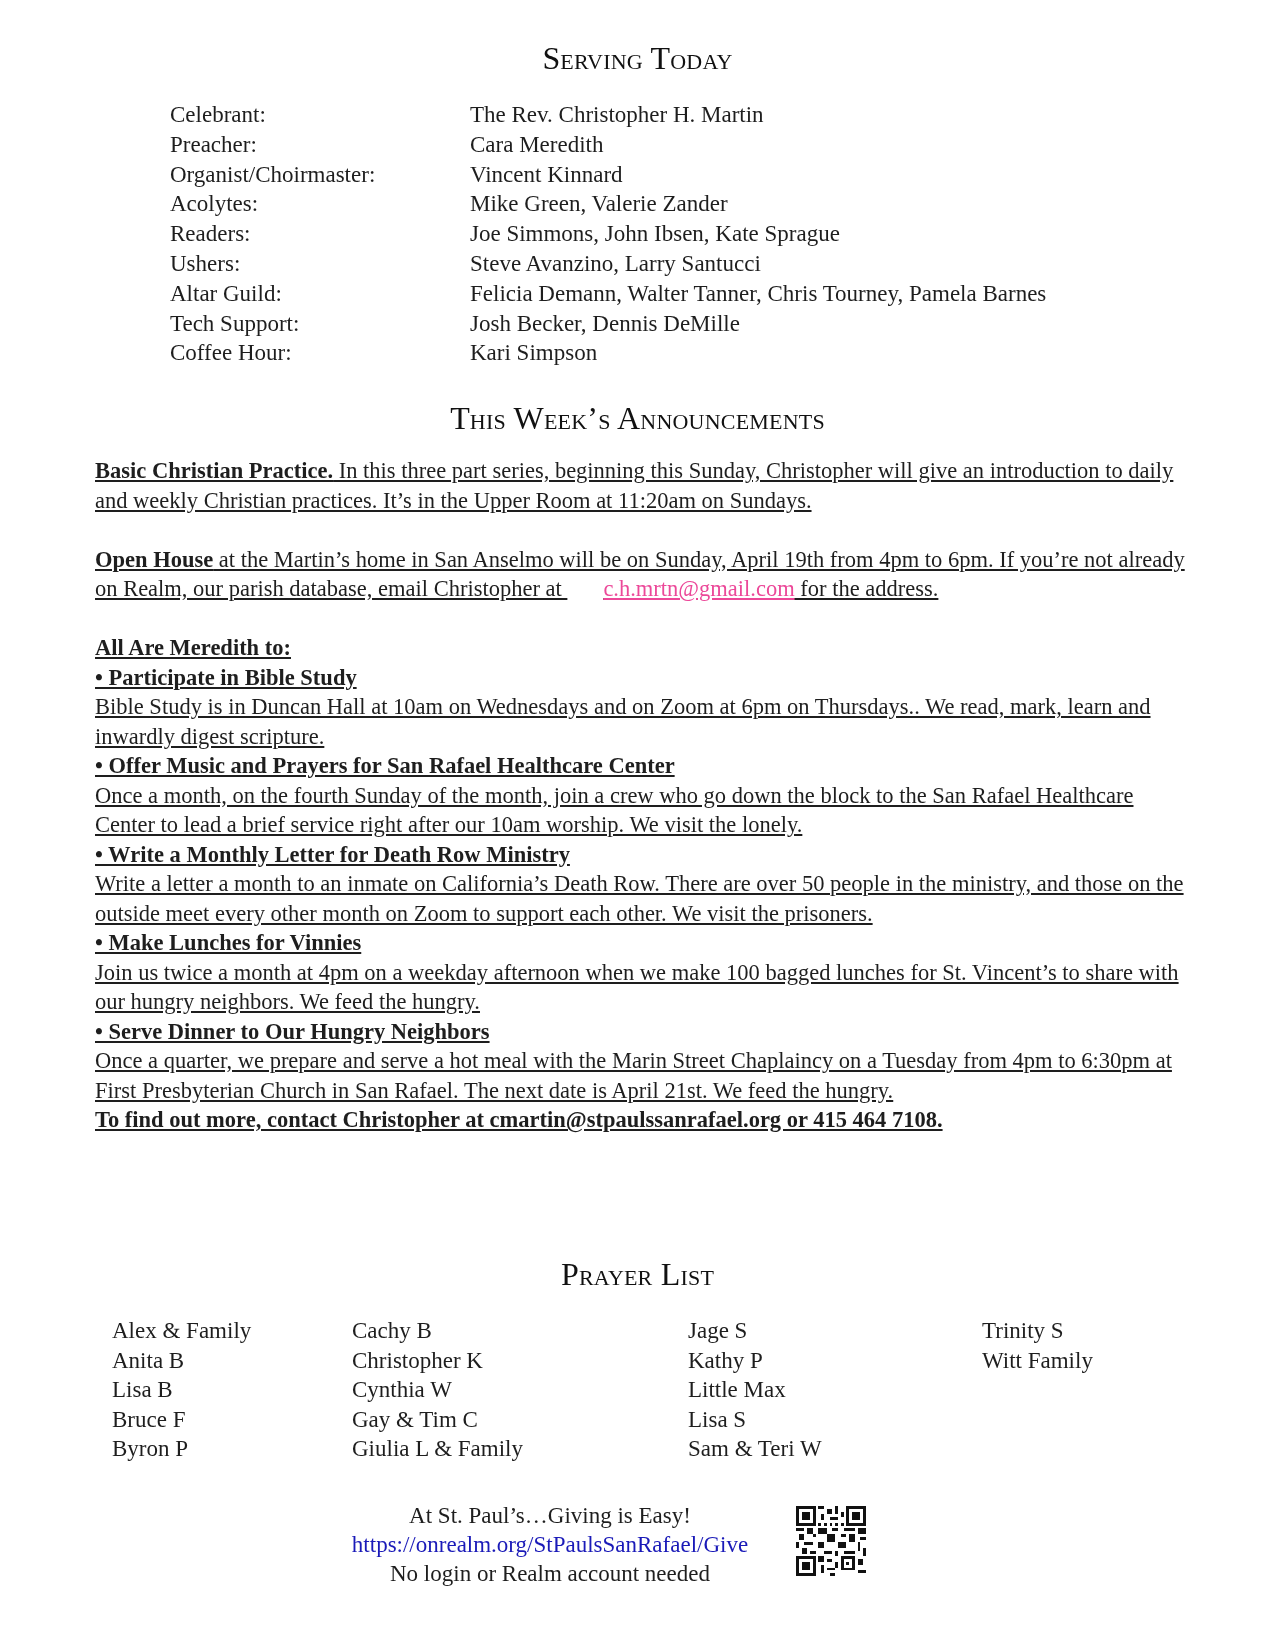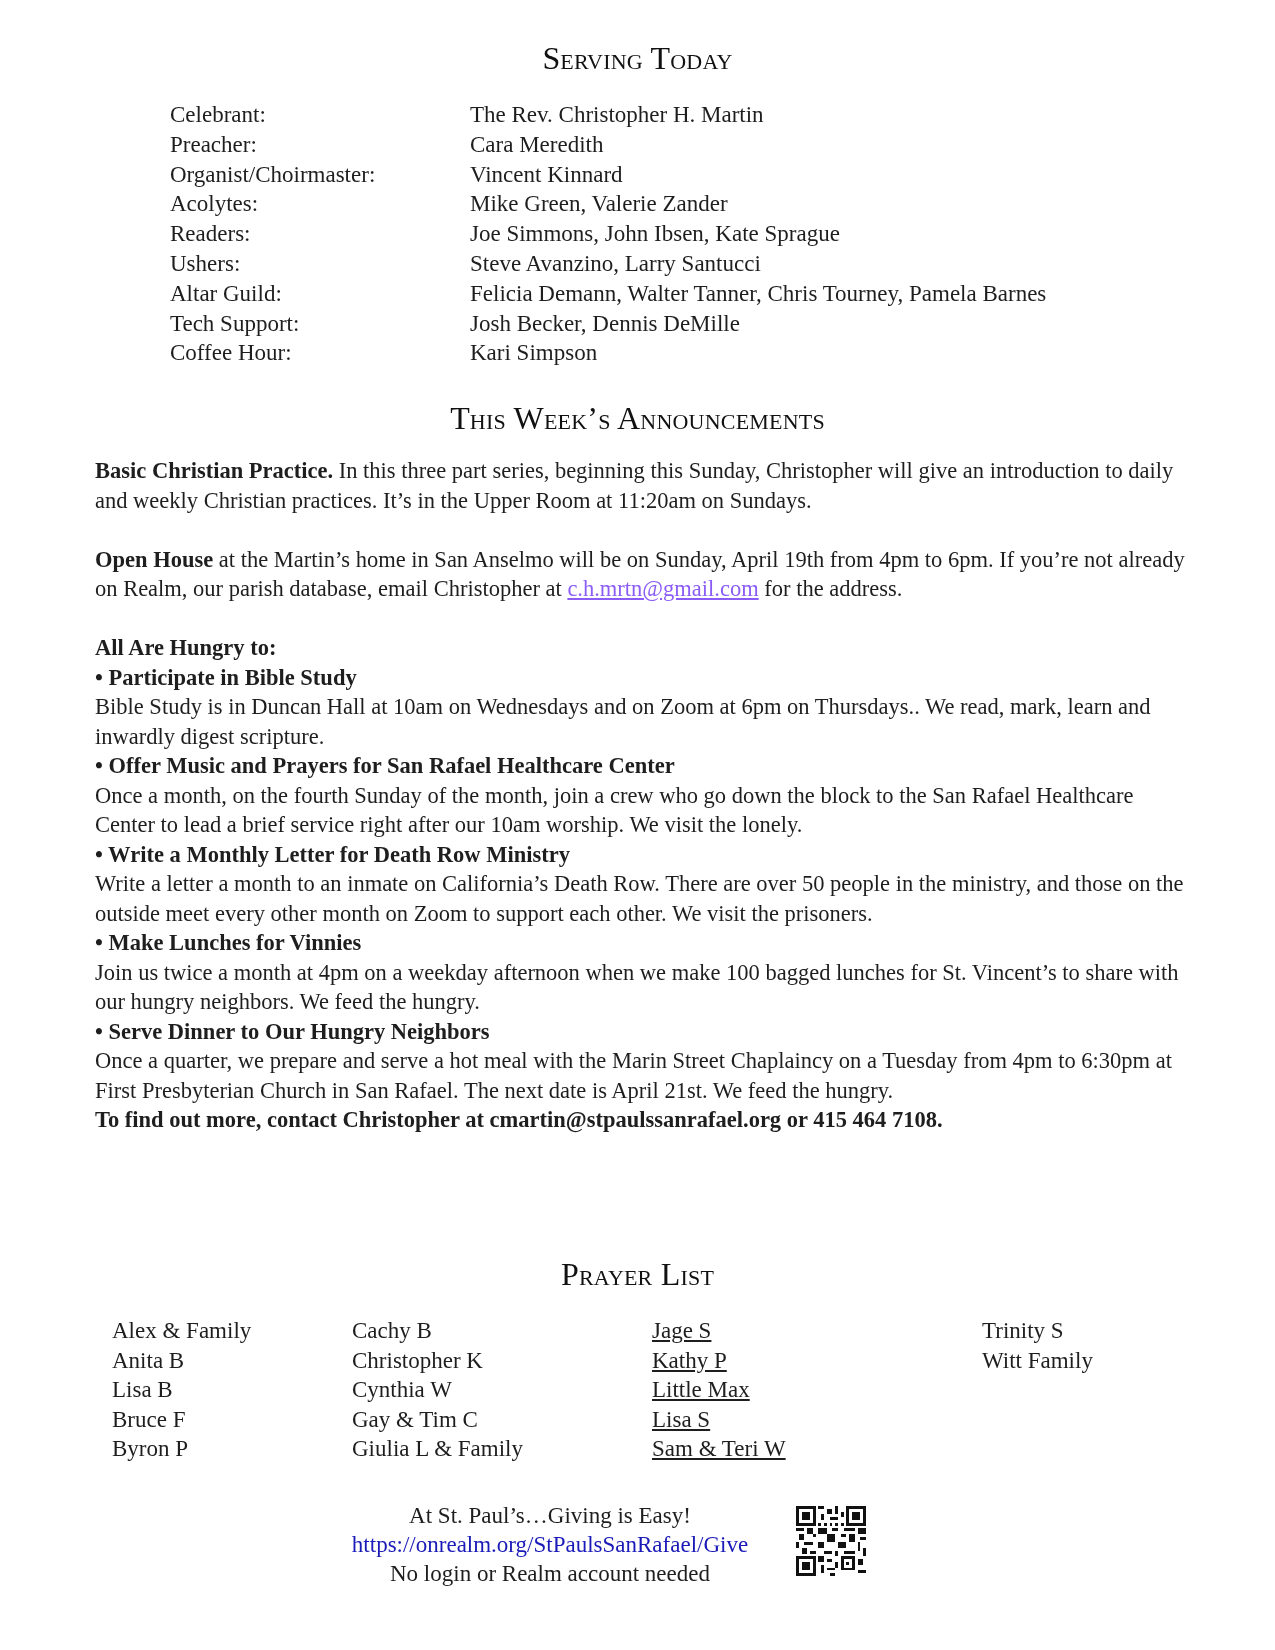--- a/index.html
+++ b/index.html
@@ -13,21 +13,21 @@
       font-size: 32px; font-variant: small-caps; letter-spacing: 0.2px;
       color: #111;
     }
     .serving { position: absolute; left: 170px; top: 100px; font-size: 23px; line-height: 29.8px; }
     .serving .row { display: flex; white-space: nowrap; }
     .serving .role { width: 300px; }
     .ann { position: absolute; left: 95px; width: 1100px; font-size: 22.5px; line-height: 29.5px; }
     .ann p { margin: 0; }
     .ann .gap { height: 29.5px; }
     b, .bold { font-weight: bold; }
-    a.mail { color: #8b5cf6; text-decoration: underline; }
+    a.mail { color: #ec4899; text-decoration: underline; margin-left: 36px; }
     .prayer { position: absolute; top: 1316px; left: 0; width: 1275px; font-size: 23px; line-height: 29.5px; }
     .prayer .col { position: absolute; top: 0; white-space: nowrap; }
     .giving { position: absolute; top: 1501px; left: 300px; width: 500px; text-align: center; font-size: 23px; line-height: 29px; }
     .giving .url { color: #1a1ab8; }
     .qr { position: absolute; left: 796px; top: 1506px; width: 70px; height: 70px; }
   </style>
 </head>
 <body>
 
 <div class="heading" style="top:40px;">Serving Today</div>
@@ -66,26 +66,26 @@
       <span>Josh Becker, Dennis DeMille</span>
     </div>
   <div class="row">
       <span class="role">Coffee Hour:</span>
       <span>Kari Simpson</span>
     </div>
 </div>
 
 <div class="heading" style="top:400px;">This Week’s Announcements</div>
 
-<div class="ann" style="top:456px;">
+<div class="ann" style="top:456px;text-decoration:underline;">
   <p><b>Basic Christian Practice.</b><span> In this three part series, beginning this Sunday, Christopher will give an introduction to daily and weekly Christian practices. It’s in the Upper Room at 11:20am on Sundays.</span></p>
   <div class="gap"></div>
   <p><b>Open House</b><span> at the Martin’s home in San Anselmo will be on Sunday, April 19th from 4pm to 6pm. If you’re not already on Realm, our parish database, email Christopher at </span><a class="mail" href="#">c.h.mrtn@gmail.com</a><span> for the address.</span></p>
   <div class="gap"></div>
-  <p class="bold">All Are Hungry to:</p>
+  <p class="bold">All Are Meredith to:</p>
 
   <p class="bold">• Participate in Bible Study</p>
   <p>Bible Study is in Duncan Hall at 10am on Wednesdays and on Zoom at 6pm on Thursdays.. We read, mark, learn and inwardly digest scripture.</p>
 
   <p class="bold">• Offer Music and Prayers for San Rafael Healthcare Center</p>
   <p>Once a month, on the fourth Sunday of the month, join a crew who go down the block to the San Rafael Healthcare Center to lead a brief service right after our 10am worship. We visit the lonely.</p>
 
   <p class="bold">• Write a Monthly Letter for Death Row Ministry</p>
   <p>Write a letter a month to an inmate on California’s Death Row. There are over 50 people in the ministry, and those on the outside meet every other month on Zoom to support each other. We visit the prisoners.</p>
 
@@ -108,21 +108,21 @@
     <div>Bruce F</div>
     <div>Byron P</div>
   </div>
   <div class="col" style="left:352px;">
     <div>Cachy B</div>
     <div>Christopher K</div>
     <div>Cynthia W</div>
     <div>Gay &amp; Tim C</div>
     <div>Giulia L &amp; Family</div>
   </div>
-  <div class="col" style="left:652px;text-decoration:underline;">
+  <div class="col" style="left:688px;">
     <div>Jage S</div>
     <div>Kathy P</div>
     <div>Little Max</div>
     <div>Lisa S</div>
     <div>Sam &amp; Teri W</div>
   </div>
   <div class="col" style="left:982px;">
     <div>Trinity S</div>
     <div>Witt Family</div>
   </div>

